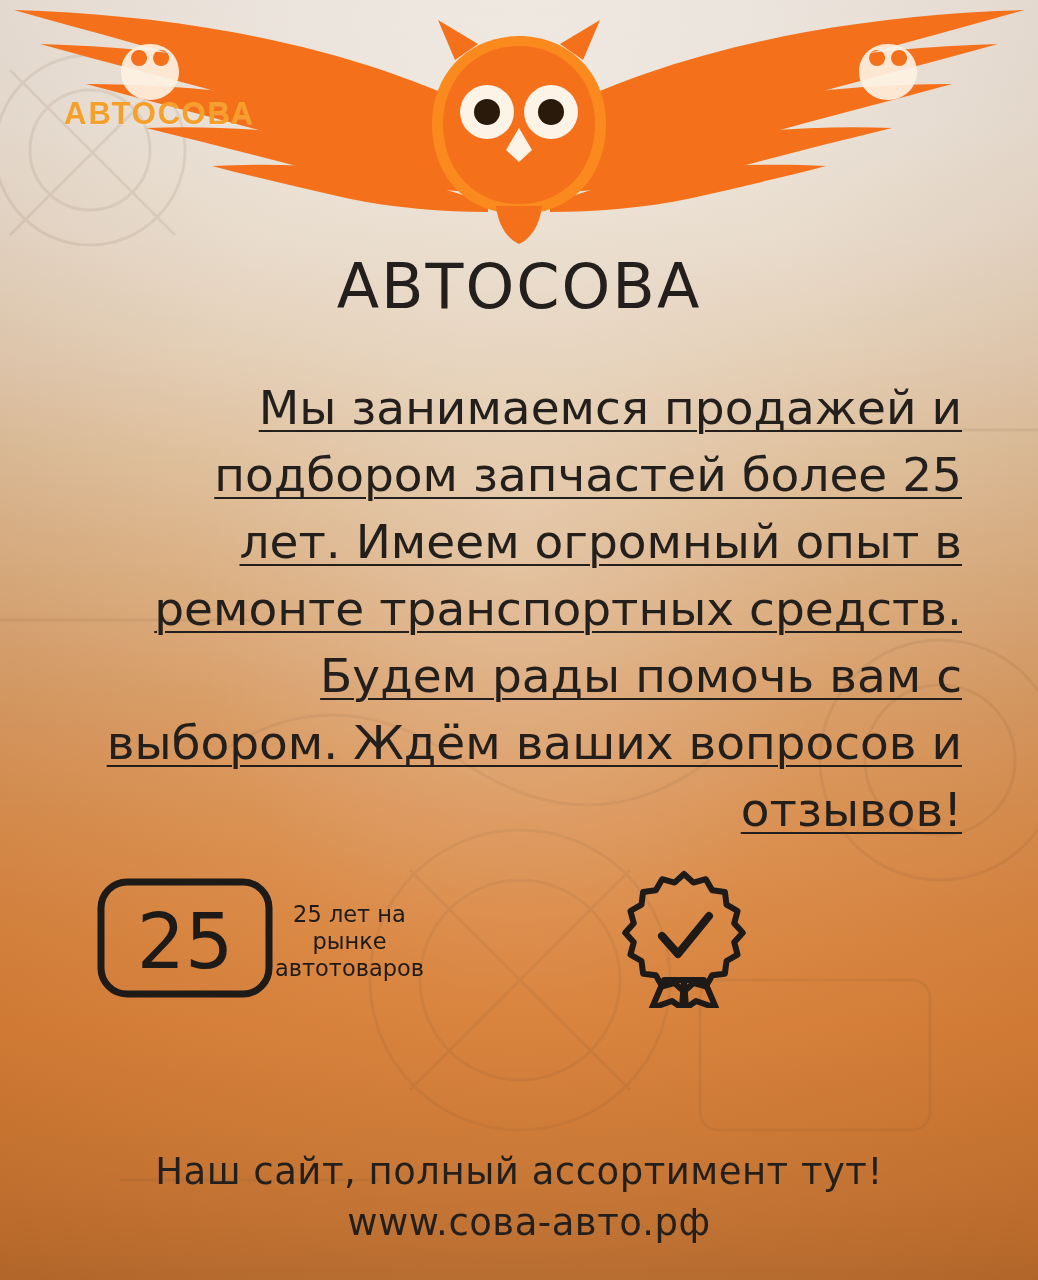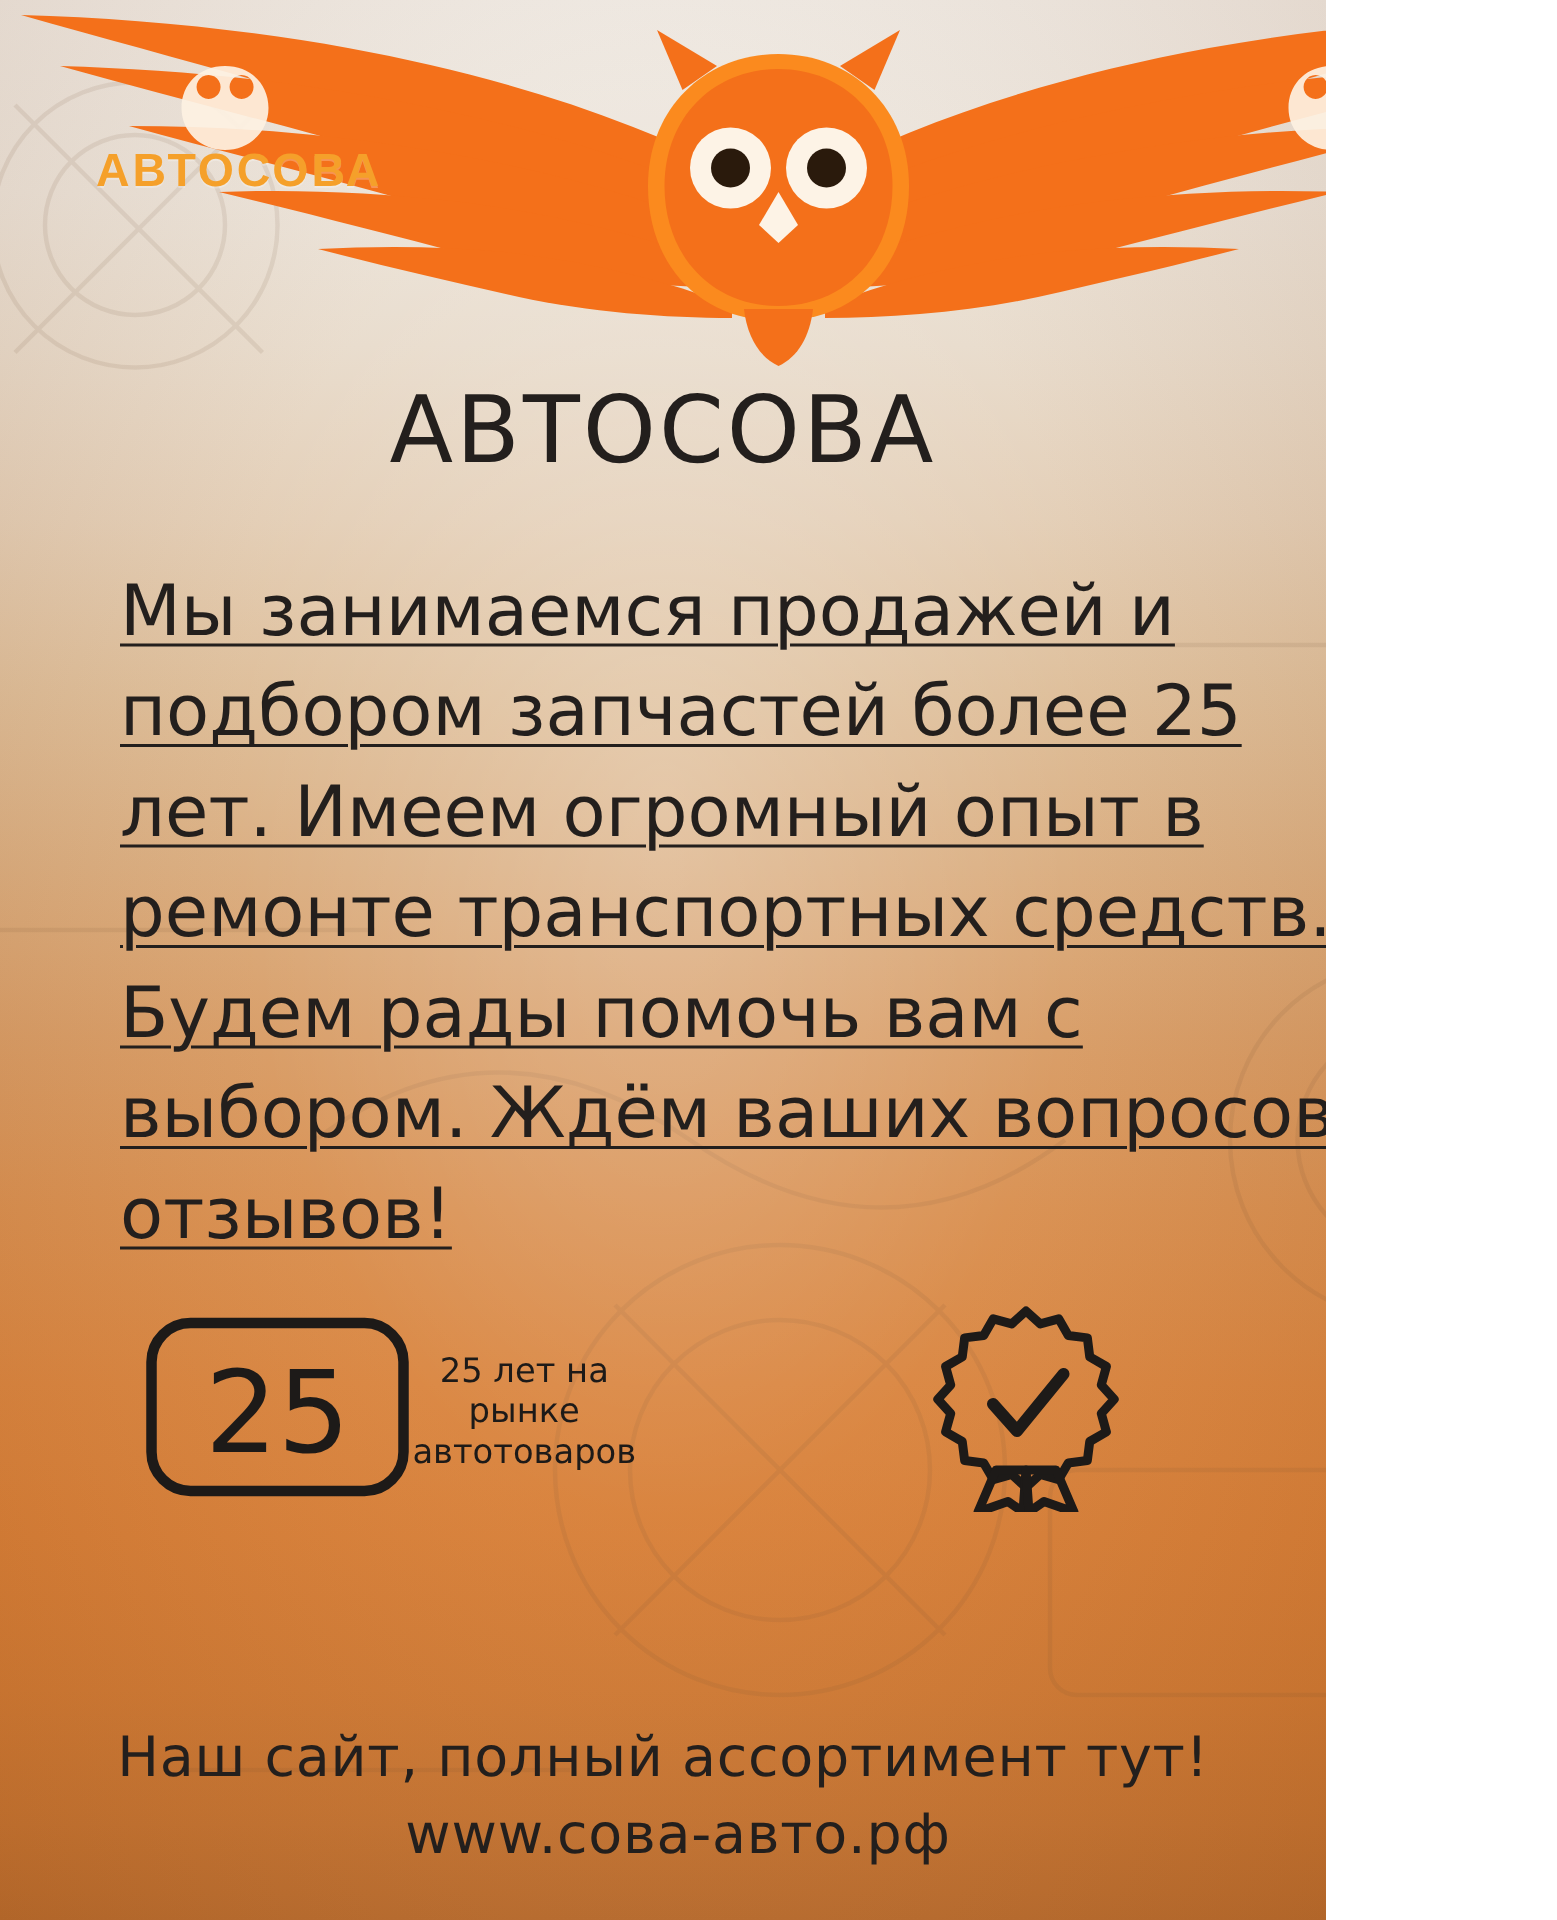--- a/index.html
+++ b/index.html
@@ -7,21 +7,21 @@
     padding: 0;
   }
   body {
     width: 1038px;
     height: 1280px;
     font-family: "Liberation Sans", sans-serif;
     overflow: hidden;
   }
   .poster {
     position: relative;
-    width: 884px;
+    width: 1038px;
     height: 1280px;
     background:
       linear-gradient(180deg,
         #efe9e2 0%,
         #ece4da 10%,
         #e8dbcb 18%,
         #e3cdb4 27%,
         #ddbc96 36%,
         #d9ab7c 45%,
         #d79a62 54%,
@@ -77,23 +77,23 @@
     font-weight: 400;
     letter-spacing: 2px;
     color: #231f1d;
     font-family: "DejaVu Sans", sans-serif;
   }
 
   
   .lead {
     position: absolute;
     top: 374px;
-    left: 80px;
+    left: 100px;
     width: 862px;
-    text-align: left;
+    text-align: right;
     font-family: "DejaVu Sans", sans-serif;
     font-size: 47px;
     line-height: 67px;
     color: #231f1d;
     text-decoration: underline;
     text-underline-offset: 6px;
     text-decoration-thickness: 2px;
   }
 
   

